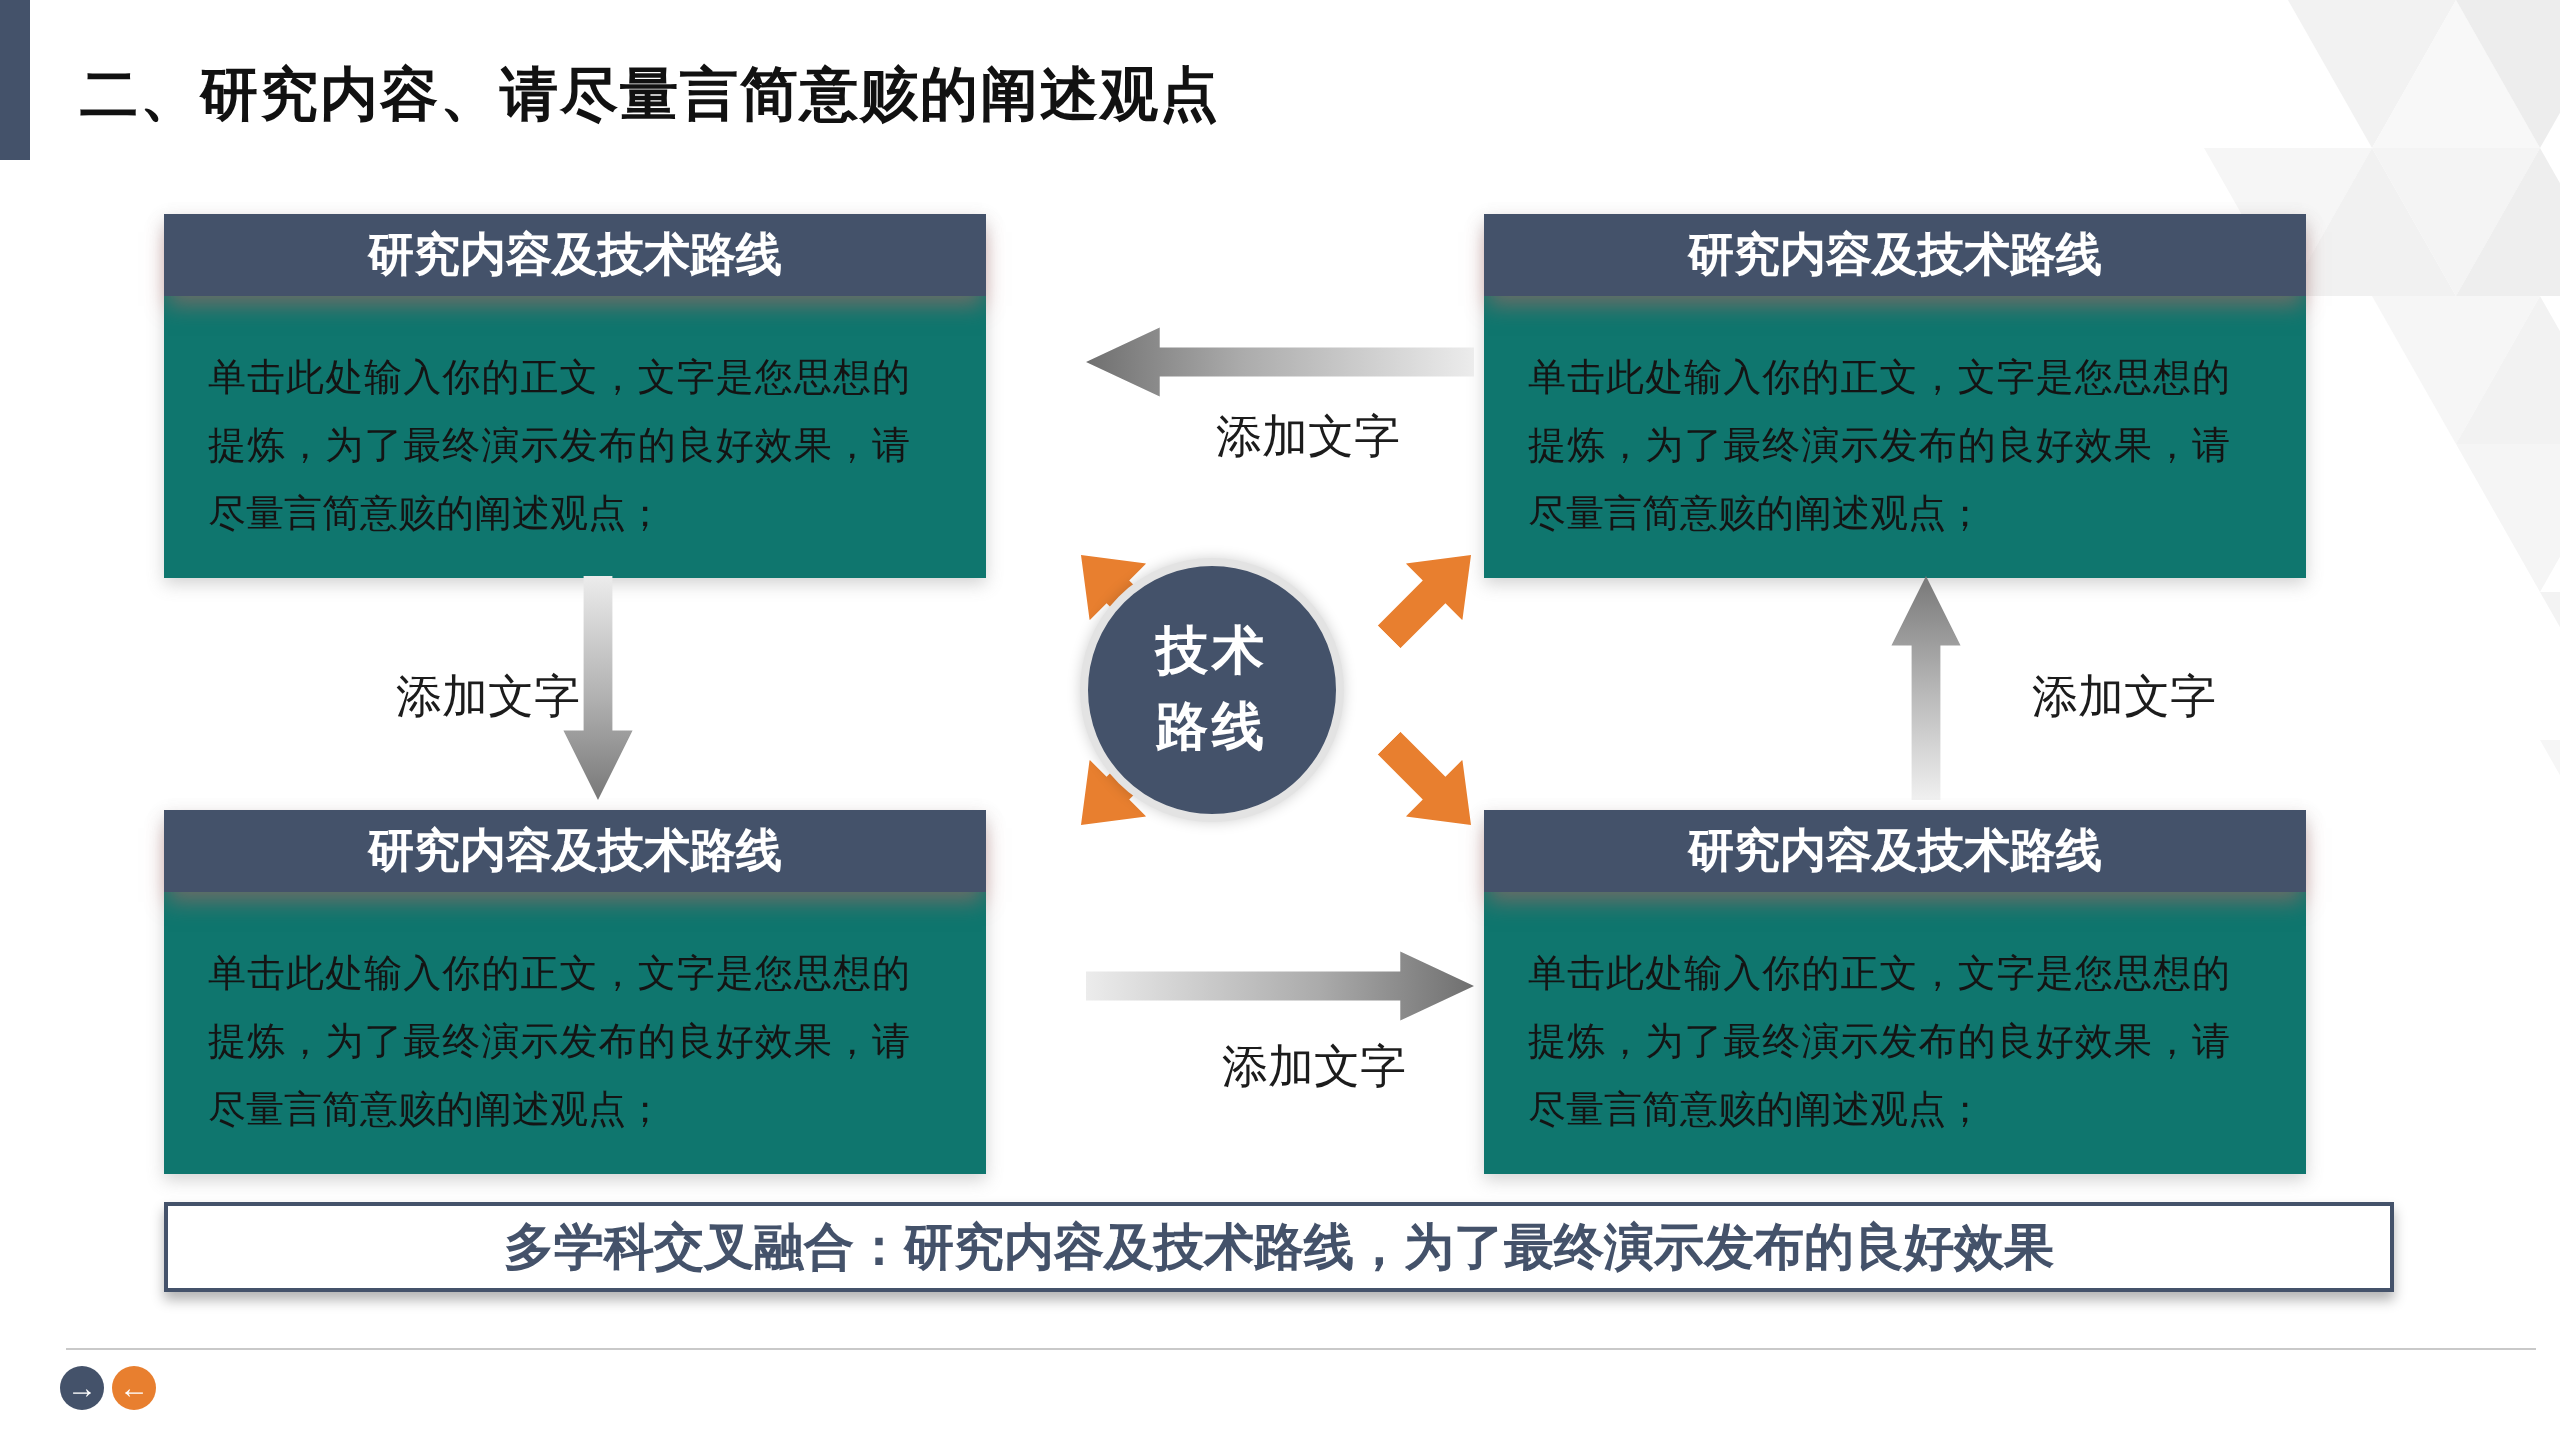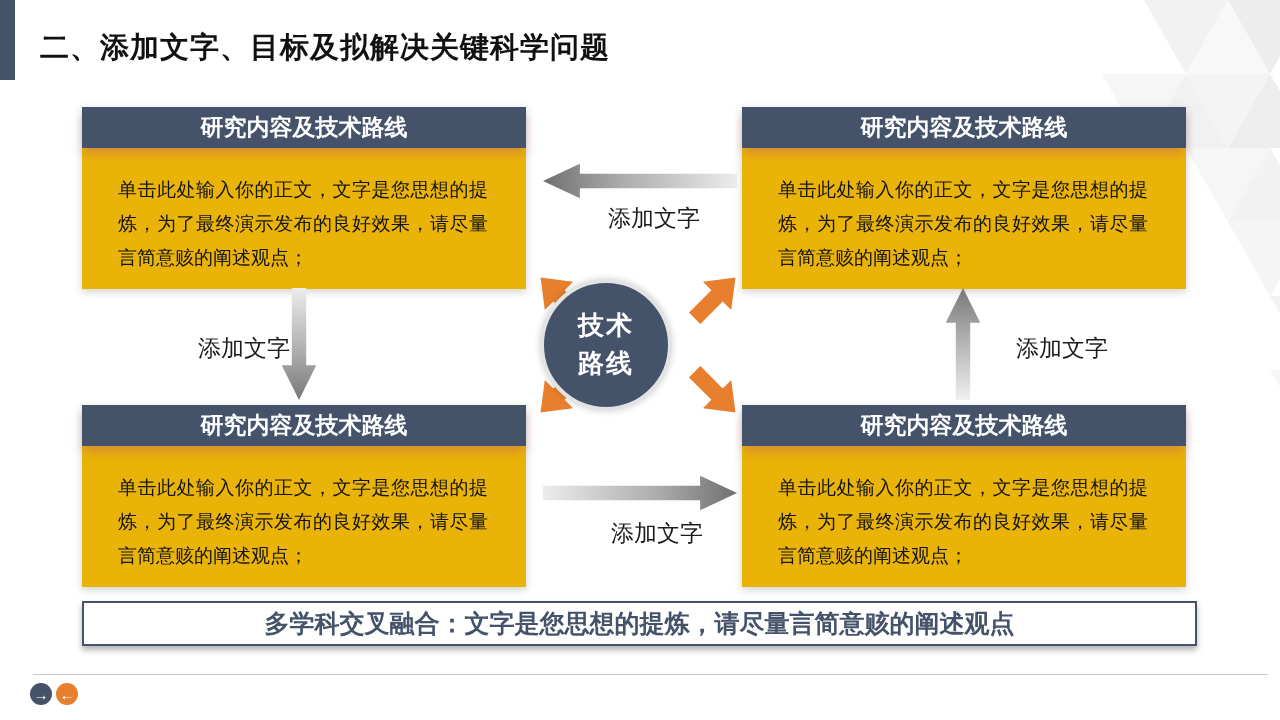--- a/index.html
+++ b/index.html
@@ -17,36 +17,36 @@
   .tri-decor { position: absolute; top: 0; right: 0; width: 240px; height: 440px; pointer-events: none; }
 
   
   .accent-bar { position: absolute; left: 0; top: 0; width: 15px; height: 80px; background: #44526a; }
   .slide-title {
     position: absolute; left: 40px; top: 28px;
     font-size: 29px; font-weight: bold; color: #111111; letter-spacing: 1px;
   }
 
   
-  .info-box { position: absolute; width: 444px; box-shadow: 0 3px 8px rgba(110,110,110,0.30); }
+  .info-box { position: absolute; width: 411px; box-shadow: 0 3px 8px rgba(110,110,110,0.30); }
   .box-tl { left: 82px;  top: 107px; }
   .box-tr { left: 742px; top: 107px; }
   .box-bl { left: 82px;  top: 405px; }
   .box-br { left: 742px; top: 405px; }
   .box-header {
     position: relative; z-index: 2;
     height: 41px; line-height: 41px;
     background: #44526a; color: #ffffff;
     font-size: 23px; font-weight: bold; text-align: center;
     box-shadow: 0 7px 10px -2px rgba(195,100,95,0.50);
   }
   .box-body {
     position: relative; z-index: 1;
-    height: 141px; background: #eab308;
-    padding: 25px 38px 0 36px;
+    height: 141px; background: #0f766e;
+    padding: 25px 38px 0 22px;
     font-size: 19px; line-height: 1.78; color: #141414;
     text-align: justify;
   }
 
   
   .center-circle {
     position: absolute; left: 540px; top: 279px;
     width: 132px; height: 132px; border-radius: 50%;
     background: #44526a; border: 4px solid #e3e3e3;
     box-shadow: 0 0 7px rgba(0,0,0,0.18);
@@ -130,21 +130,21 @@
     <polygon points="146,74 230,74 188,148" fill="#f4f4f4"></polygon>
     <polygon points="188,148 230,74 272,148" fill="#eeeeee"></polygon>
     <polygon points="146,148 230,148 188,222" fill="#f6f6f6"></polygon>
     <polygon points="188,222 230,148 272,222" fill="#f2f2f2"></polygon>
     <polygon points="188,222 272,222 230,296" fill="#f5f5f5"></polygon>
     <polygon points="230,296 314,296 272,370" fill="#f3f3f3"></polygon>
     <polygon points="230,370 314,370 272,444" fill="#f6f6f6"></polygon>
   </svg>
 
   <div class="accent-bar"></div>
-  <div class="slide-title">二、添加文字、目标及拟解决关键科学问题</div>
+  <div class="slide-title">二、研究内容、请尽量言简意赅的阐述观点</div>
 
   <div class="info-box box-tl">
     <div class="box-header">研究内容及技术路线</div>
     <div class="box-body">单击此处输入你的正文，文字是您思想的提炼，为了最终演示发布的良好效果，请尽量言简意赅的阐述观点；</div>
   </div>
   <div class="info-box box-tr">
     <div class="box-header">研究内容及技术路线</div>
     <div class="box-body">单击此处输入你的正文，文字是您思想的提炼，为了最终演示发布的良好效果，请尽量言简意赅的阐述观点；</div>
   </div>
   <div class="info-box box-bl">
@@ -169,21 +169,21 @@
   <div class="g-arrow g-left"></div>
   <div class="g-arrow g-down"></div>
   <div class="g-arrow g-up"></div>
   <div class="g-arrow g-right"></div>
 
   <div class="a-label al-top">添加文字</div>
   <div class="a-label al-left">添加文字</div>
   <div class="a-label al-right">添加文字</div>
   <div class="a-label al-bottom">添加文字</div>
 
-  <div class="banner">多学科交叉融合：文字是您思想的提炼，请尽量言简意赅的阐述观点</div>
+  <div class="banner">多学科交叉融合：研究内容及技术路线，为了最终演示发布的良好效果</div>
 
   <div class="footer-line"></div>
   <div class="nav-btn nav-next">
     <span>→</span>
   </div>
   <div class="nav-btn nav-prev">
     <span>←</span>
   </div>
 
 </div>

